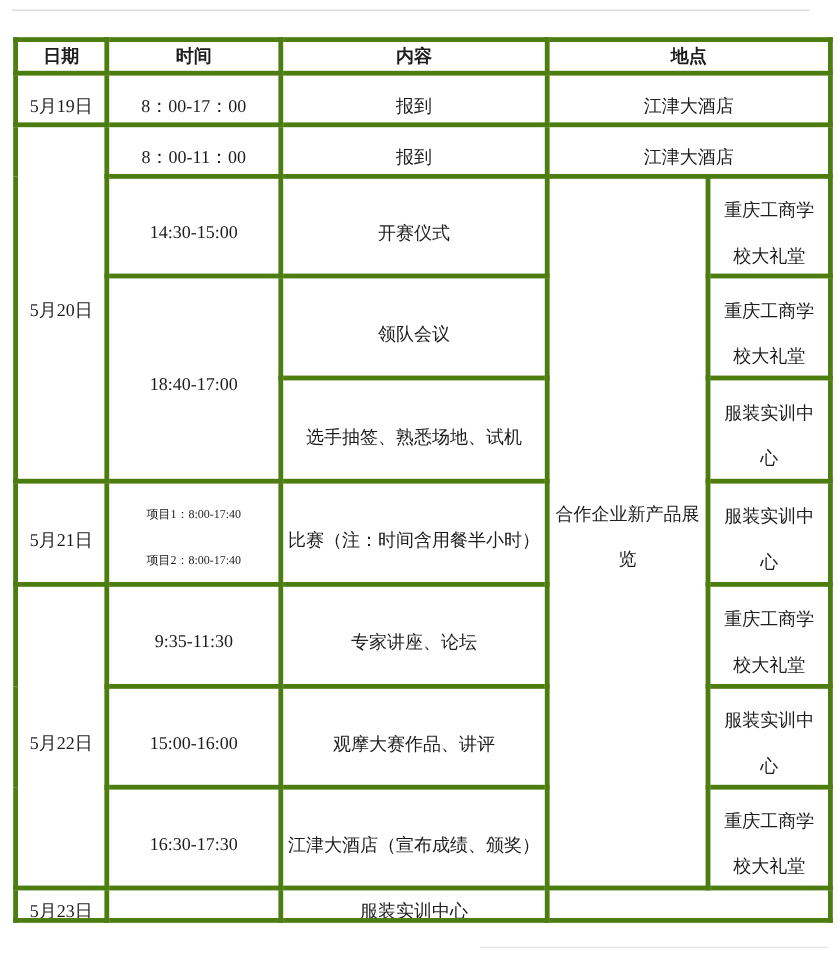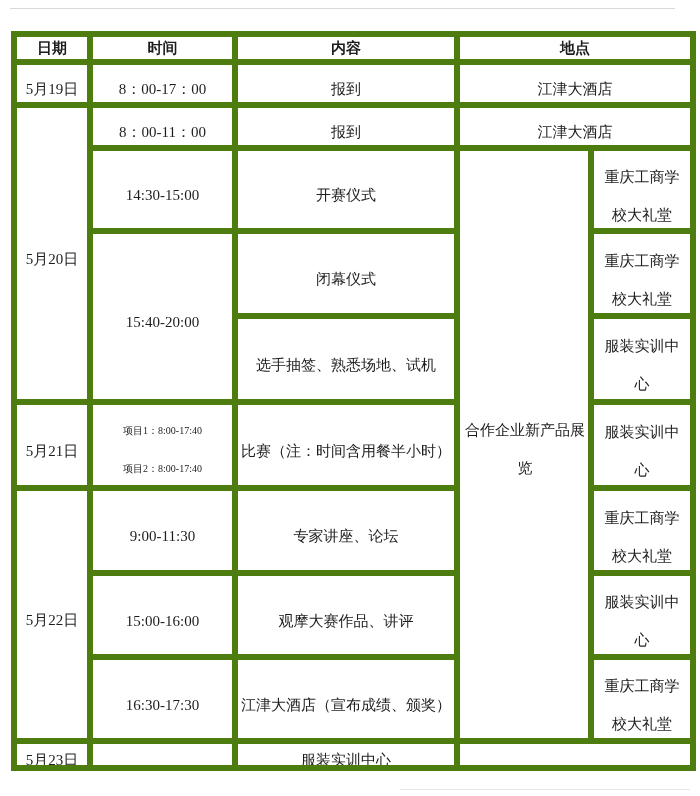--- a/index.html
+++ b/index.html
@@ -23,21 +23,21 @@
   table.schedule {
     position: absolute;
     left: 11px;
     top: 31px;
     width: 679px;
     border-collapse: collapse;
     table-layout: fixed;
     color: #1d1d1d;
   }
   table.schedule td, table.schedule th {
-    border: 6px solid #4d7c0f;
+    border: 4px solid #4d7c0f;
     text-align: center;
     vertical-align: middle;
     font-size: 15px;
     font-weight: normal;
     padding: 0 3px;
     overflow: hidden;
   }
   table.schedule th {
     font-family: "Liberation Sans", sans-serif;
     font-weight: bold;
@@ -93,22 +93,22 @@
     </tr>
 
     <tr style="height:83px">
       <td><span class="cellv">14:30-15:00</span></td>
       <td><span class="cellv">开赛仪式</span></td>
       <td rowspan="7"><span class="merged-span">合作企业新产品展览</span></td>
       <td><span class="loc-span">重庆工商学校大礼堂</span></td>
     </tr>
 
     <tr style="height:85px">
-      <td rowspan="2"><span class="cellv">15:40-20:00</span></td>
-      <td><span class="cellv">闭幕仪式</span></td>
+      <td rowspan="2"><span class="cellv">18:40-17:00</span></td>
+      <td><span class="cellv">领队会议</span></td>
       <td><span class="loc-span">重庆工商学校大礼堂</span></td>
     </tr>
 
     <tr style="height:86px">
       <td><span class="cellv">选手抽签、熟悉场地、试机</span></td>
       <td><span class="loc-span">服装实训中心</span></td>
     </tr>
 
     <tr style="height:86px">
       <td><span class="cellv">5月21日</span></td>
@@ -117,21 +117,21 @@
           <span class="tline">项目1：8:00-17:40</span><br>
           <span class="tline">项目2：8:00-17:40</span>
         </span>
       </td>
       <td><span class="cellv">比赛（注：时间含用餐半小时）</span></td>
       <td><span class="loc-span">服装实训中心</span></td>
     </tr>
 
     <tr style="height:85px">
       <td rowspan="3"><span class="cellv">5月22日</span></td>
-      <td><span class="cellv">9:00-11:30</span></td>
+      <td><span class="cellv">9:35-11:30</span></td>
       <td><span class="cellv">专家讲座、论坛</span></td>
       <td><span class="loc-span">重庆工商学校大礼堂</span></td>
     </tr>
 
     <tr style="height:84px">
       <td><span class="cellv">15:00-16:00</span></td>
       <td><span class="cellv">观摩大赛作品、讲评</span></td>
       <td><span class="loc-span">服装实训中心</span></td>
     </tr>
 

